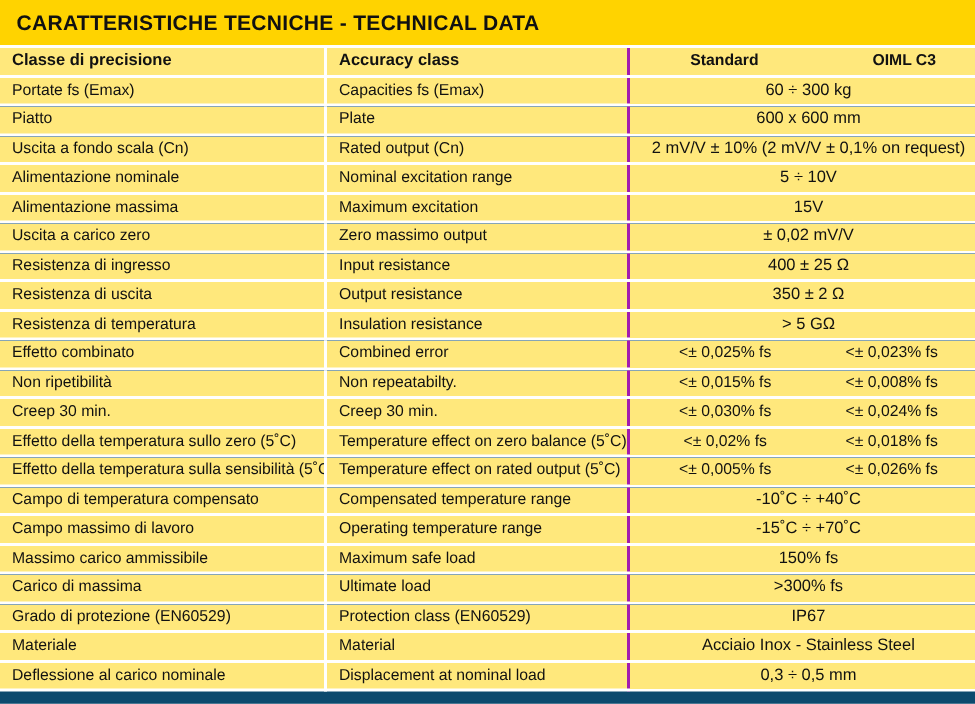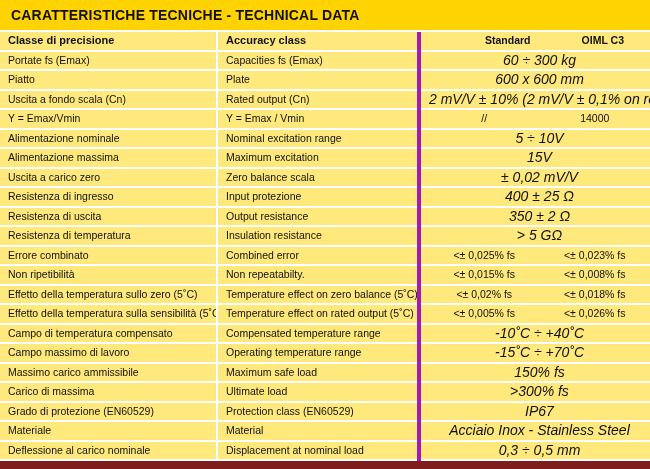--- a/index.html
+++ b/index.html
@@ -12,21 +12,21 @@
     background: #ffffff;
     font-family: "Liberation Sans", sans-serif;
     font-size: 11px;
     color: #111111;
     overflow: hidden;
   }
   .sheet {
     position: relative;
     width: 650px;
     height: 469px;
-    background: #7f1d1d;
+    background: #0c4a6e;
   }
   .title-bar {
     position: absolute;
     left: 0;
     top: 0;
     width: 650px;
     height: 30px;
     background: #ffd300;
     border-bottom: 2px solid #ffffff;
   }
@@ -66,46 +66,45 @@
   col.c-val { width: 231px; }
 
   td.it {
     background: #ffe87c;
     color: #111111;
     border-right: 2px solid #ffffff;
   }
   td.en {
     background: #ffe87c;
     color: #111111;
-    border-right: 4px solid #a21caf;
+    border-right: 2px solid #a21caf;
     margin-top: 36px;
   }
   td.val {
     background: #ffe87c;
     color: #111111;
     padding: 0;
     position: relative;
   }
   td.val .single {
     display: block;
     text-align: center;
-    font-size: 14px;
-    font-style: italic;
+    font-size: 11px;
   }
   td.val .pair {
     display: flex;
     width: 100%;
   }
   td.val .pair span {
     flex: 1 1 50%;
     text-align: center;
     font-size: 10.5px;
   }
   td.val .pair span.lefty {
-    text-align: right;
+    text-align: center;
     padding-left: 10px;
     flex: 1 1 50%;
   }
   td.val .pair span.righty {
     text-align: right;
     padding-right: 22px;
     flex: 1 1 50%;
   }
   tr.header td {
     font-weight: bold;
@@ -170,88 +169,88 @@
             </td>
           </tr>
           <tr class="row-sep">
             <td class="it">Uscita a fondo scala (Cn)</td>
             <td class="en">Rated output (Cn)</td>
             <td class="val">
               <span class="single">2 mV/V ± 10% (2 mV/V ± 0,1% on request)</span>
             </td>
           </tr>
           <tr class="row-sep">
-            <td class="it">Y = Emax/Vmin</td>
-            <td class="en">Y = Emax / Vmin</td>
-            <td class="val">
-              <div class="pair">
-                <span>//</span>
-                <span>14000</span>
-              </div>
-            </td>
-          </tr>
-          <tr class="row-sep">
             <td class="it">Alimentazione nominale</td>
             <td class="en">Nominal excitation range</td>
             <td class="val">
               <span class="single">5 ÷ 10V</span>
             </td>
           </tr>
           <tr class="row-sep">
             <td class="it">Alimentazione massima</td>
             <td class="en">Maximum excitation</td>
             <td class="val">
               <span class="single">15V</span>
             </td>
           </tr>
           <tr class="row-sep">
             <td class="it">Uscita a carico zero</td>
-            <td class="en">Zero balance scala</td>
+            <td class="en">Zero massimo output</td>
             <td class="val">
               <span class="single">± 0,02 mV/V</span>
             </td>
           </tr>
           <tr class="row-sep">
             <td class="it">Resistenza di ingresso</td>
-            <td class="en">Input protezione</td>
+            <td class="en">Input resistance</td>
             <td class="val">
               <span class="single">400 ± 25 Ω</span>
             </td>
           </tr>
           <tr class="row-sep">
             <td class="it">Resistenza di uscita</td>
             <td class="en">Output resistance</td>
             <td class="val">
               <span class="single">350 ± 2 Ω</span>
             </td>
           </tr>
           <tr class="row-sep">
             <td class="it">Resistenza di temperatura</td>
             <td class="en">Insulation resistance</td>
             <td class="val">
               <span class="single">&gt; 5 GΩ</span>
             </td>
           </tr>
           <tr class="row-sep">
-            <td class="it">Errore combinato</td>
+            <td class="it">Effetto combinato</td>
             <td class="en">Combined error</td>
             <td class="val">
               <div class="pair">
                 <span>&lt;± 0,025% fs</span>
                 <span>&lt;± 0,023% fs</span>
               </div>
             </td>
           </tr>
           <tr class="row-sep">
             <td class="it">Non ripetibilità</td>
             <td class="en">Non repeatabilty.</td>
             <td class="val">
               <div class="pair">
                 <span>&lt;± 0,015% fs</span>
                 <span>&lt;± 0,008% fs</span>
+              </div>
+            </td>
+          </tr>
+          <tr class="row-sep">
+            <td class="it">Creep 30 min.</td>
+            <td class="en">Creep 30 min.</td>
+            <td class="val">
+              <div class="pair">
+                <span>&lt;± 0,030% fs</span>
+                <span>&lt;± 0,024% fs</span>
               </div>
             </td>
           </tr>
           <tr class="row-sep">
             <td class="it">Effetto della temperatura sullo zero (5˚C)</td>
             <td class="en">Temperature effect on zero balance (5˚C)</td>
             <td class="val">
               <div class="pair">
                 <span>&lt;± 0,02% fs</span>
                 <span>&lt;± 0,018% fs</span>

